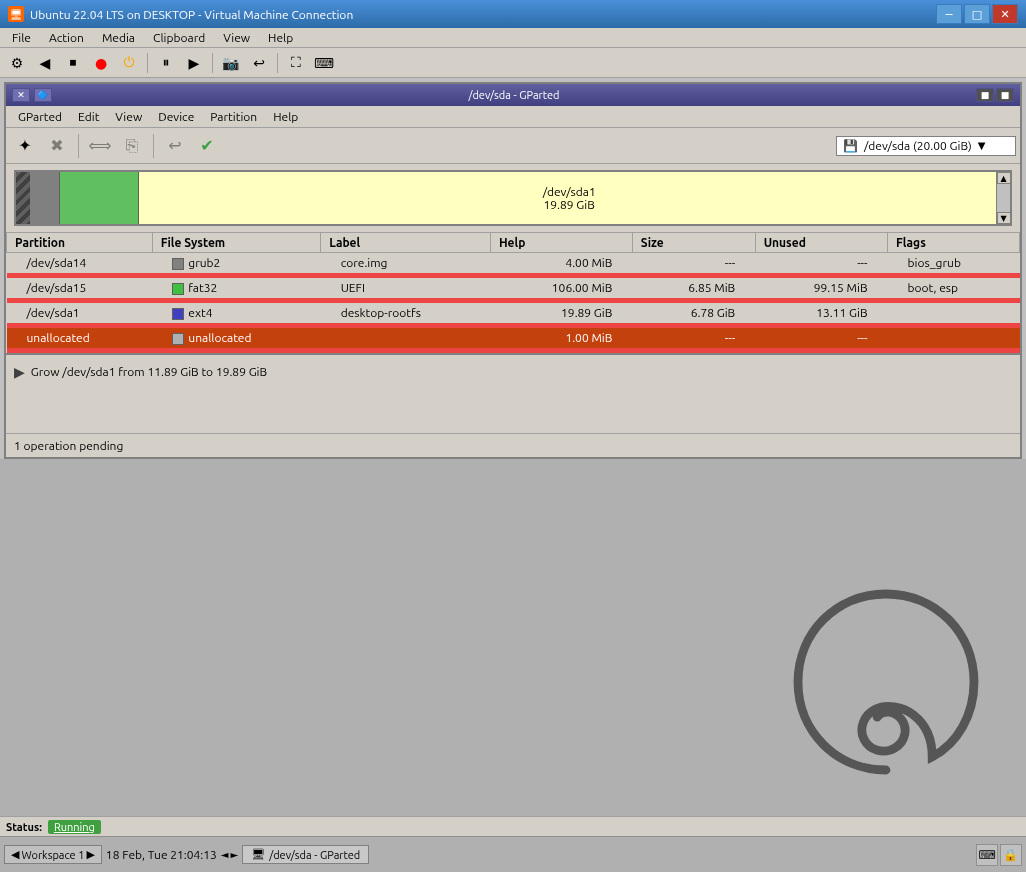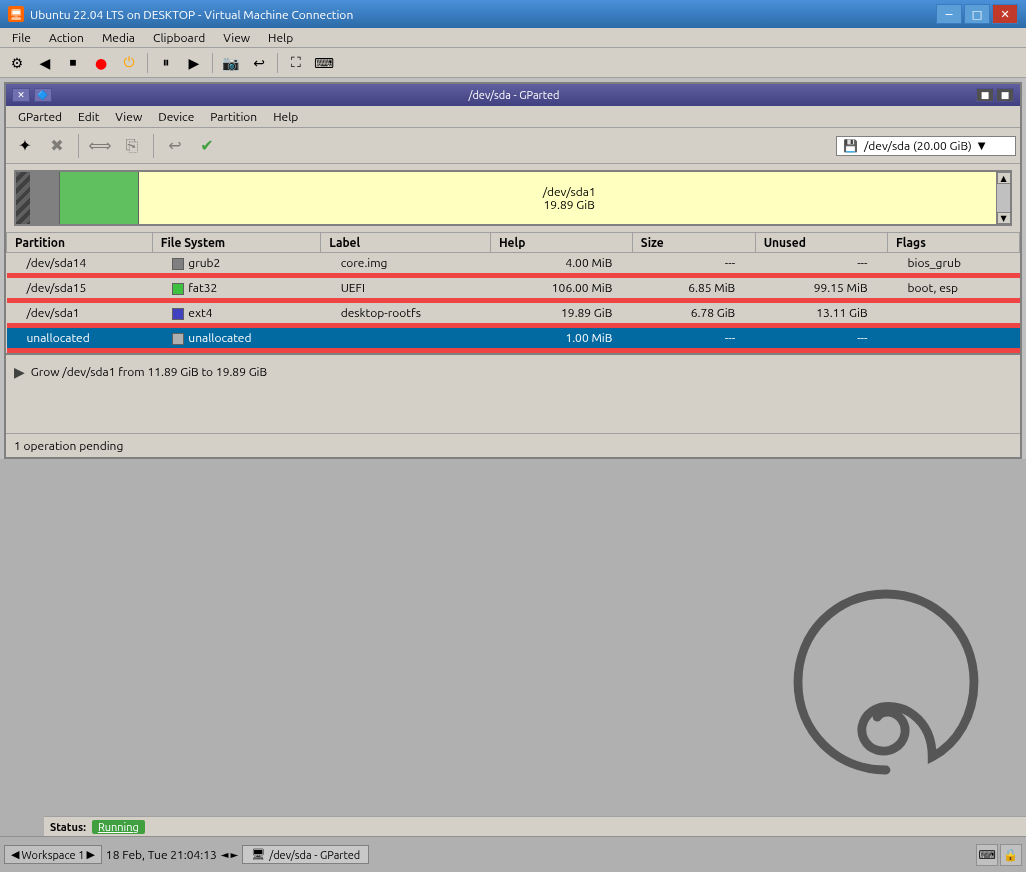--- a/index.html
+++ b/index.html
@@ -284,21 +284,21 @@
       text-align: left;
       font-weight: bold;
       color: #000;
     }
     .partition-table td {
       border-bottom: 5px solid #ef4444;
       padding: 3px 20px;
       color: #000;
     }
     .partition-table tr.row-selected td {
-      background: #0369a1;
+      background: #c2410c;
       color: white;
     }
     .fs-color {
       display: inline-block;
       width: 12px; height: 12px;
       margin-right: 4px;
       vertical-align: middle;
       border: 1px solid #606060;
     }
     .td-right { text-align: right; }
@@ -380,21 +380,20 @@
       position: absolute;
       bottom: 36px; left: 0; right: 0;
       height: 20px;
       background: #d4d0c8;
       border-top: 1px solid #a0a0a0;
       display: flex;
       align-items: center;
       padding: 0 6px;
       gap: 6px;
       font-size: 11px;
-      margin-left: 44px;
     }
     .status-label {
       font-weight: bold;
     }
     .status-running {
       background: #40a040;
       color: white;
       padding: 1px 6px;
       font-size: 11px;
       border-radius: 2px;

